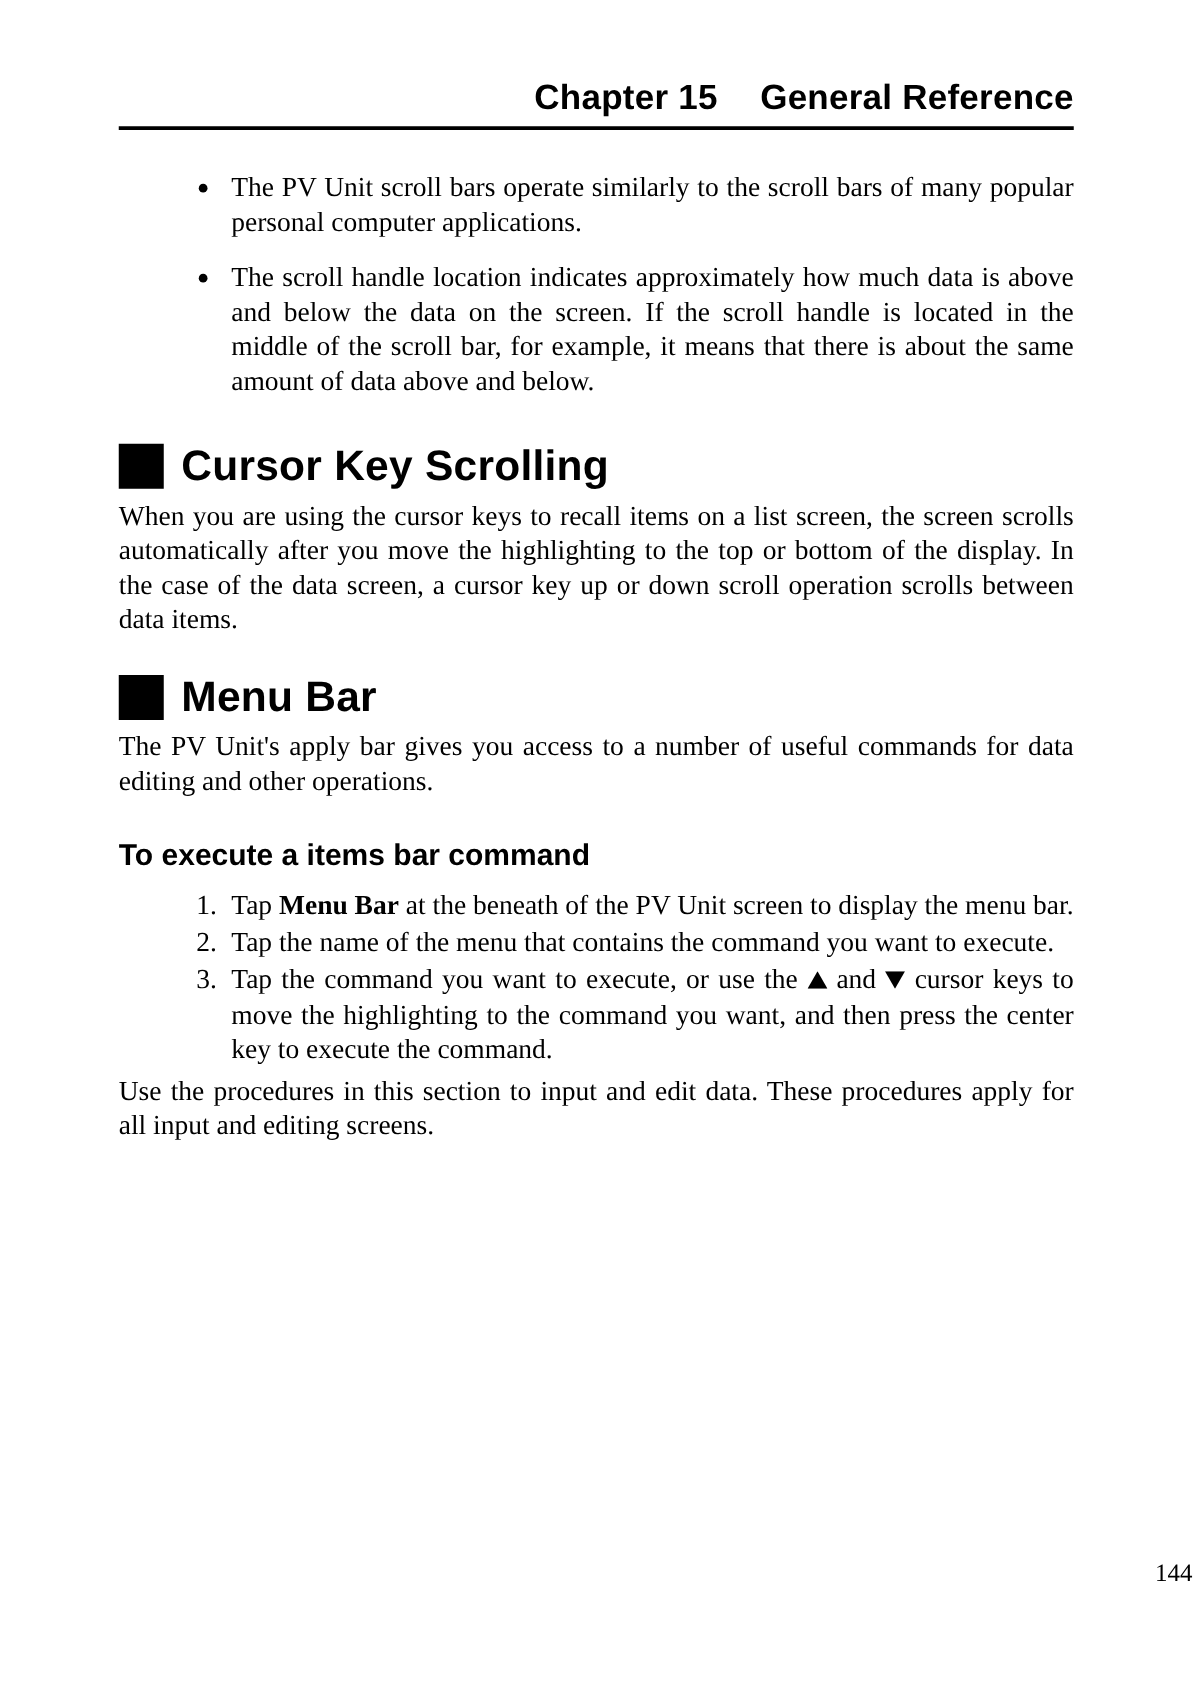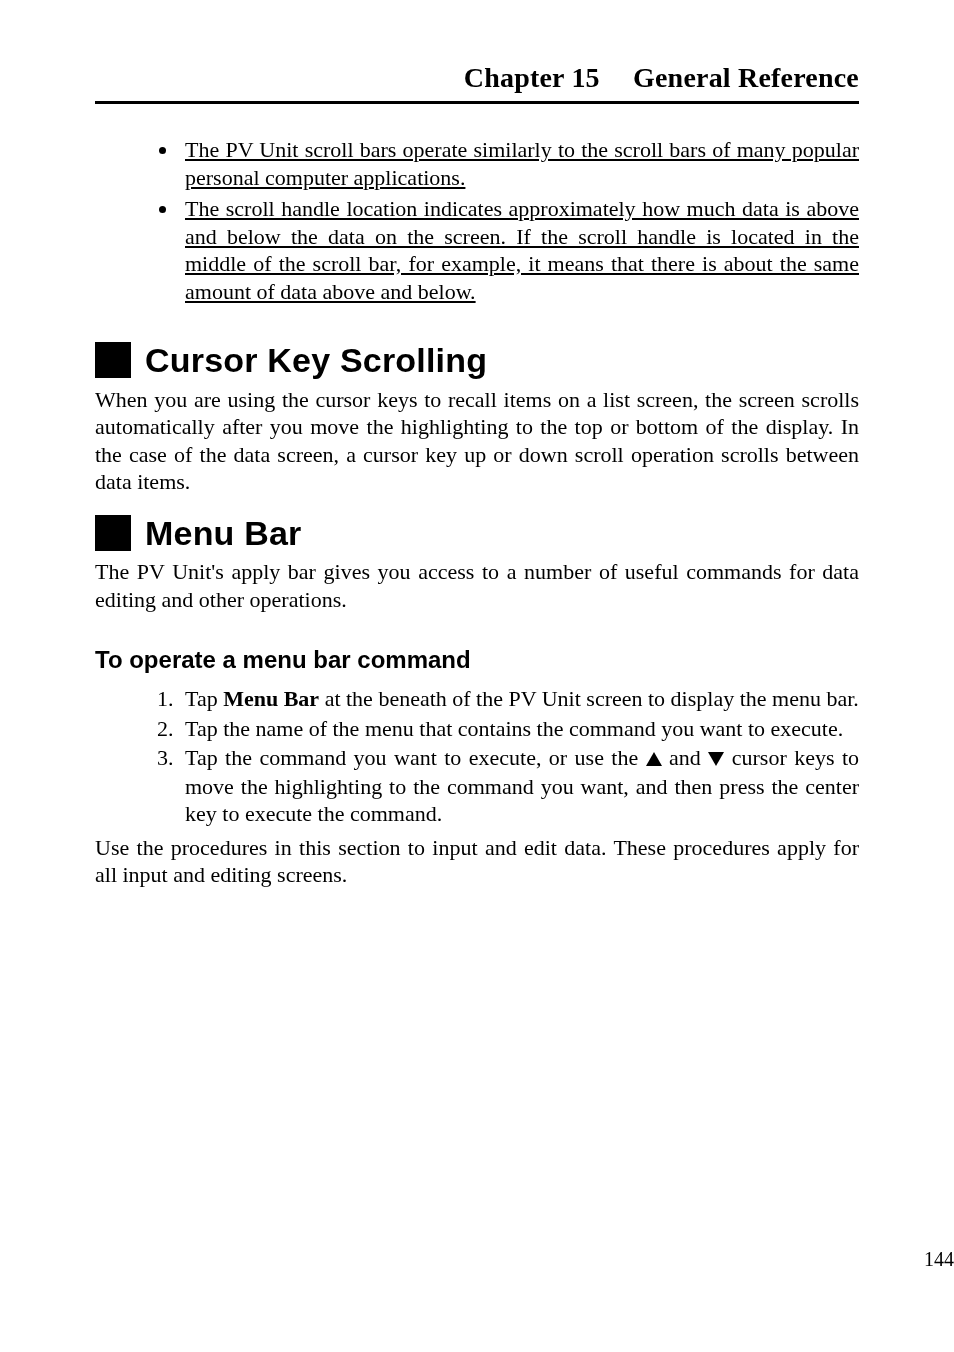--- a/index.html
+++ b/index.html
@@ -13,49 +13,48 @@
     height: 1352px;
     box-sizing: border-box;
     padding: 60px 95px 40px 95px;
     font-family: "Times New Roman", Times, serif;
     font-size: 22px;
     line-height: 1.25;
     position: relative;
   }
   .chapter-head {
     text-align: right;
-    font-family: Liberation Serif, serif;
+    font-family: Liberation Sans, sans-serif;
     font-stretch: condensed;
     font-weight: 600;
     font-size: 28px;
     padding-bottom: 6px;
     border-bottom: 3px solid #000;
     margin-bottom: 32px;
     letter-spacing: 0.2px;
   }
   .chap-label { margin-right: 26px; }
   ul.topbullets {
     list-style: disc;
     margin: 0 0 34px 0;
     padding: 0 0 0 84px;
     text-align: justify;
   }
   ul.topbullets li {
-    margin: 4px 0 2px 0;
+    margin: 17px 0 2px 0;
     padding-left: 6px;
-    text-decoration: underline;
   }
   .section {
     margin: 0 0 6px 0;
   }
   .section-title-row {
     display: flex;
     align-items: center;
     gap: 14px;
-    margin-top: 16px;
+    margin-top: 28px;
     margin-bottom: 2px;
   }
   .blackbox {
     width: 36px;
     height: 36px;
     background: #000;
     flex: 0 0 auto;
   }
   .section-title {
     font-family: "Arial Narrow", Arial, Helvetica, sans-serif;
@@ -119,21 +118,21 @@
   <p class="section-para">When you are using the cursor keys to recall items on a list screen, the screen scrolls automatically after you move the highlighting to the top or bottom of the display. In the case of the data screen, a cursor key up or down scroll operation scrolls between data items.</p>
 </div>
 
 <div class="section">
   <div class="section-title-row">
     <div class="blackbox"></div>
     <div class="section-title">Menu Bar</div>
   </div>
   <p class="section-para">The PV Unit's apply bar gives you access to a number of useful commands for data editing and other operations.</p>
 
-  <div class="subhead">To operate a menu bar command</div>
+  <div class="subhead">To execute a items bar command</div>
 
   <ol class="steps">
     <li>
       <span>Tap </span><span class="bold">Menu Bar</span><span> at the beneath of the PV Unit screen to display the menu bar.</span>
     </li>
     <li>Tap the name of the menu that contains the command you want to execute.</li>
     <li>
       <span>Tap the command you want to execute, or use the </span><span class="tri-up"><svg width="16" height="14" viewBox="0 0 16 14">
             <polygon points="8,0 16,14 0,14" fill="#000"></polygon>
           </svg></span><span> and </span><span class="tri-down"><svg width="16" height="14" viewBox="0 0 16 14">

